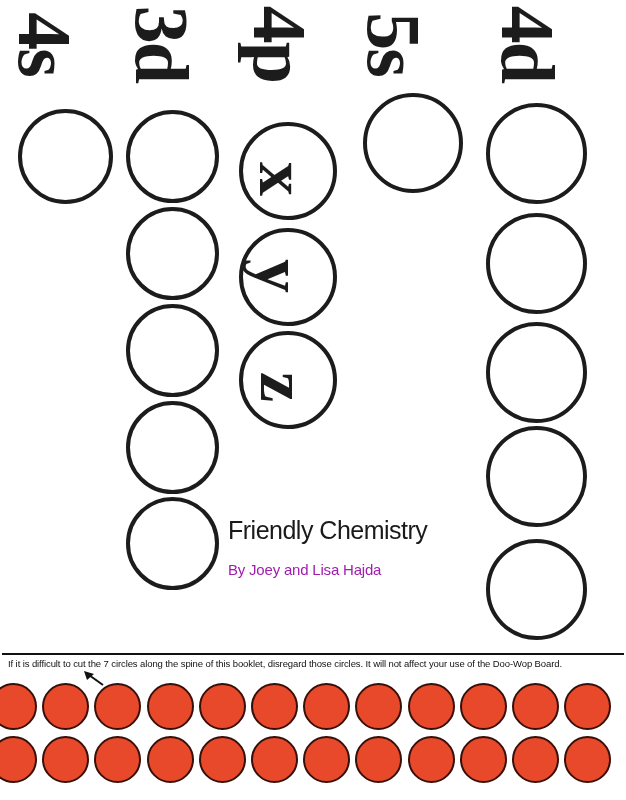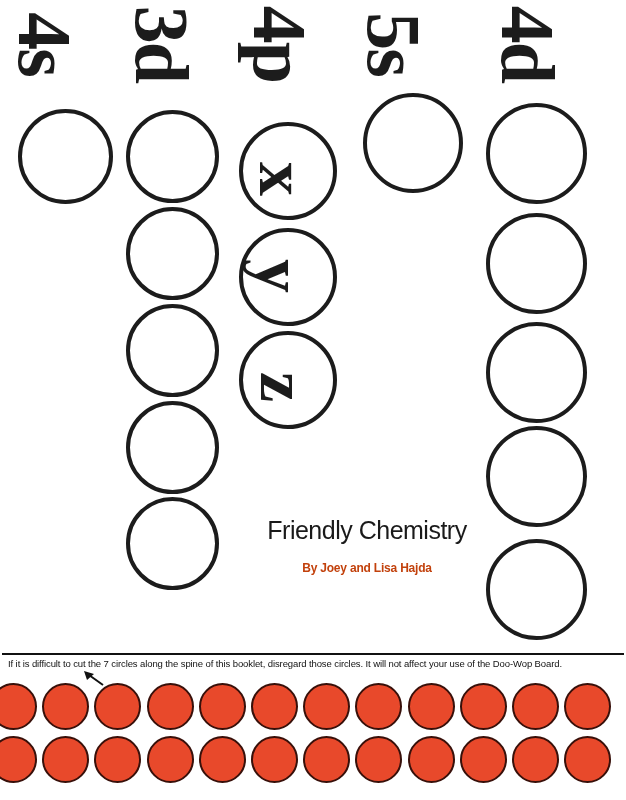--- a/index.html
+++ b/index.html
@@ -27,35 +27,35 @@
   .orbital-circle{
     position:absolute;
     border:4px solid #1c1c1c;
     border-radius:50%;
     box-sizing:border-box;
     background:transparent;
   }
   .title-block{
     position:absolute;
     left:228px;top:516px;width:278px;
-    text-align:center;
+    text-align:left;
     color:#1a1a1a;
   }
   .title-line{
     font-size:25px;
     line-height:29px;
     letter-spacing:-0.5px;
     font-weight:400;
   }
   .byline{
     margin-top:16px;
-    font-size:12px;
-    font-weight:700;
+    font-size:15px;
+    font-weight:400;
     letter-spacing:-0.2px;
-    color:#c2410c;
+    color:#a21caf;
   }
   .divider{
     position:absolute;
     left:2px;top:653px;width:622px;height:2px;
     background:#111;
   }
   .note{
     position:absolute;
     left:8px;top:658px;width:615px;
     font-size:9.5px;

